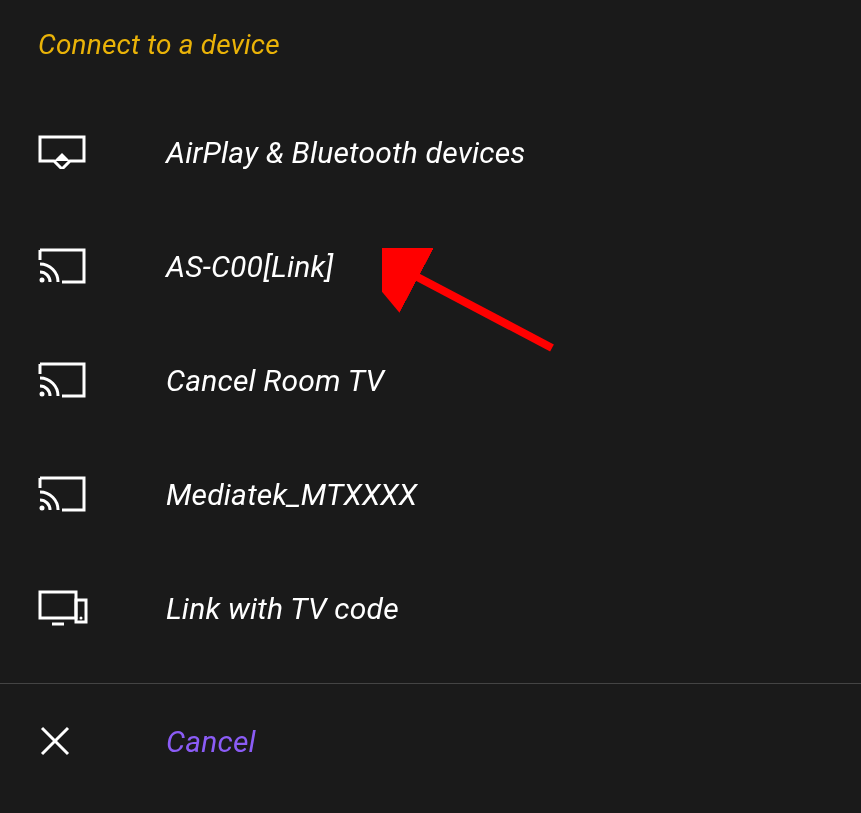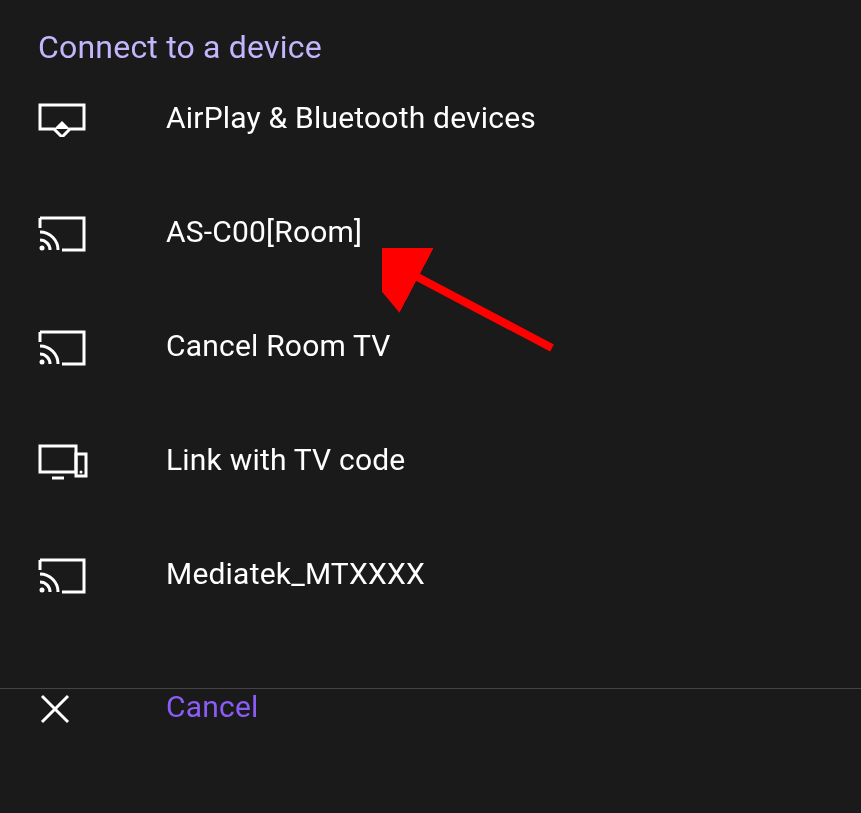--- a/index.html
+++ b/index.html
@@ -13,30 +13,33 @@
     }
     .dialog {
       background: #1a1a1a;
       width: 100%;
       height: 100%;
       display: flex;
       flex-direction: column;
     }
     .header {
       padding: 28px 38px 34px 38px;
-      color: #c4b5fd;
-      font-size: 32px;
+      color: #eab308;
+      font-size: 28px;
       font-weight: 400;
       letter-spacing: 0.2px;
+      font-style: italic;
     }
     .item {
       display: flex;
+      align-items: center;
       padding: 0 38px;
       height: 114px;
       cursor: pointer;
+      font-style: italic;
     }
     .icon-wrap {
       width: 50px;
       height: 40px;
       display: flex;
       align-items: center;
       justify-content: flex-start;
       flex: 0 0 auto;
     }
     .icon-wrap svg { display: block; }
@@ -84,59 +87,59 @@
   <div class="item">
     <span class="icon-wrap">
       <svg width="48" height="36" viewBox="0 0 48 36">
         <path d="M2 2 H46 V34 H24" fill="none" stroke="#fff" stroke-width="3"></path>
         <path d="M2 2 V12" fill="none" stroke="#fff" stroke-width="3"></path>
         <path d="M2 16 A18 18 0 0 1 20 34" fill="none" stroke="#fff" stroke-width="3"></path>
         <path d="M2 24 A10 10 0 0 1 12 34" fill="none" stroke="#fff" stroke-width="3"></path>
         <circle cx="4" cy="32" r="2.5" fill="#fff"></circle>
       </svg>
     </span>
-    <span class="label">AS-C00[Room]</span>
+    <span class="label">AS-C00[Link]</span>
   </div>
 
   <div class="item">
     <span class="icon-wrap">
       <svg width="48" height="36" viewBox="0 0 48 36">
         <path d="M2 2 H46 V34 H24" fill="none" stroke="#fff" stroke-width="3"></path>
         <path d="M2 2 V12" fill="none" stroke="#fff" stroke-width="3"></path>
         <path d="M2 16 A18 18 0 0 1 20 34" fill="none" stroke="#fff" stroke-width="3"></path>
         <path d="M2 24 A10 10 0 0 1 12 34" fill="none" stroke="#fff" stroke-width="3"></path>
         <circle cx="4" cy="32" r="2.5" fill="#fff"></circle>
       </svg>
     </span>
     <span class="label">Cancel Room TV</span>
   </div>
 
   <div class="item">
     <span class="icon-wrap">
-      <svg width="50" height="36" viewBox="0 0 50 36">
-        <rect x="2" y="2" width="36" height="26" fill="none" stroke="#fff" stroke-width="3"></rect>
-        <line x1="14" y1="34" x2="26" y2="34" stroke="#fff" stroke-width="3"></line>
-        <rect x="38" y="10" width="10" height="22" fill="none" stroke="#fff" stroke-width="3"></rect>
-        <circle cx="43" cy="28" r="1.5" fill="#fff"></circle>
-      </svg>
-    </span>
-    <span class="label">Link with TV code</span>
-  </div>
-
-  <div class="item">
-    <span class="icon-wrap">
       <svg width="48" height="36" viewBox="0 0 48 36">
         <path d="M2 2 H46 V34 H24" fill="none" stroke="#fff" stroke-width="3"></path>
         <path d="M2 2 V12" fill="none" stroke="#fff" stroke-width="3"></path>
         <path d="M2 16 A18 18 0 0 1 20 34" fill="none" stroke="#fff" stroke-width="3"></path>
         <path d="M2 24 A10 10 0 0 1 12 34" fill="none" stroke="#fff" stroke-width="3"></path>
         <circle cx="4" cy="32" r="2.5" fill="#fff"></circle>
       </svg>
     </span>
     <span class="label">Mediatek_MTXXXX</span>
+  </div>
+
+  <div class="item">
+    <span class="icon-wrap">
+      <svg width="50" height="36" viewBox="0 0 50 36">
+        <rect x="2" y="2" width="36" height="26" fill="none" stroke="#fff" stroke-width="3"></rect>
+        <line x1="14" y1="34" x2="26" y2="34" stroke="#fff" stroke-width="3"></line>
+        <rect x="38" y="10" width="10" height="22" fill="none" stroke="#fff" stroke-width="3"></rect>
+        <circle cx="43" cy="28" r="1.5" fill="#fff"></circle>
+      </svg>
+    </span>
+    <span class="label">Link with TV code</span>
   </div>
 
   <div class="divider"></div>
 
   <div class="item cancel">
     <span class="icon-wrap">
       <svg width="34" height="34" viewBox="0 0 34 34">
         <line x1="4" y1="4" x2="30" y2="30" stroke="#fff" stroke-width="3"></line>
         <line x1="30" y1="4" x2="4" y2="30" stroke="#fff" stroke-width="3"></line>
       </svg>

